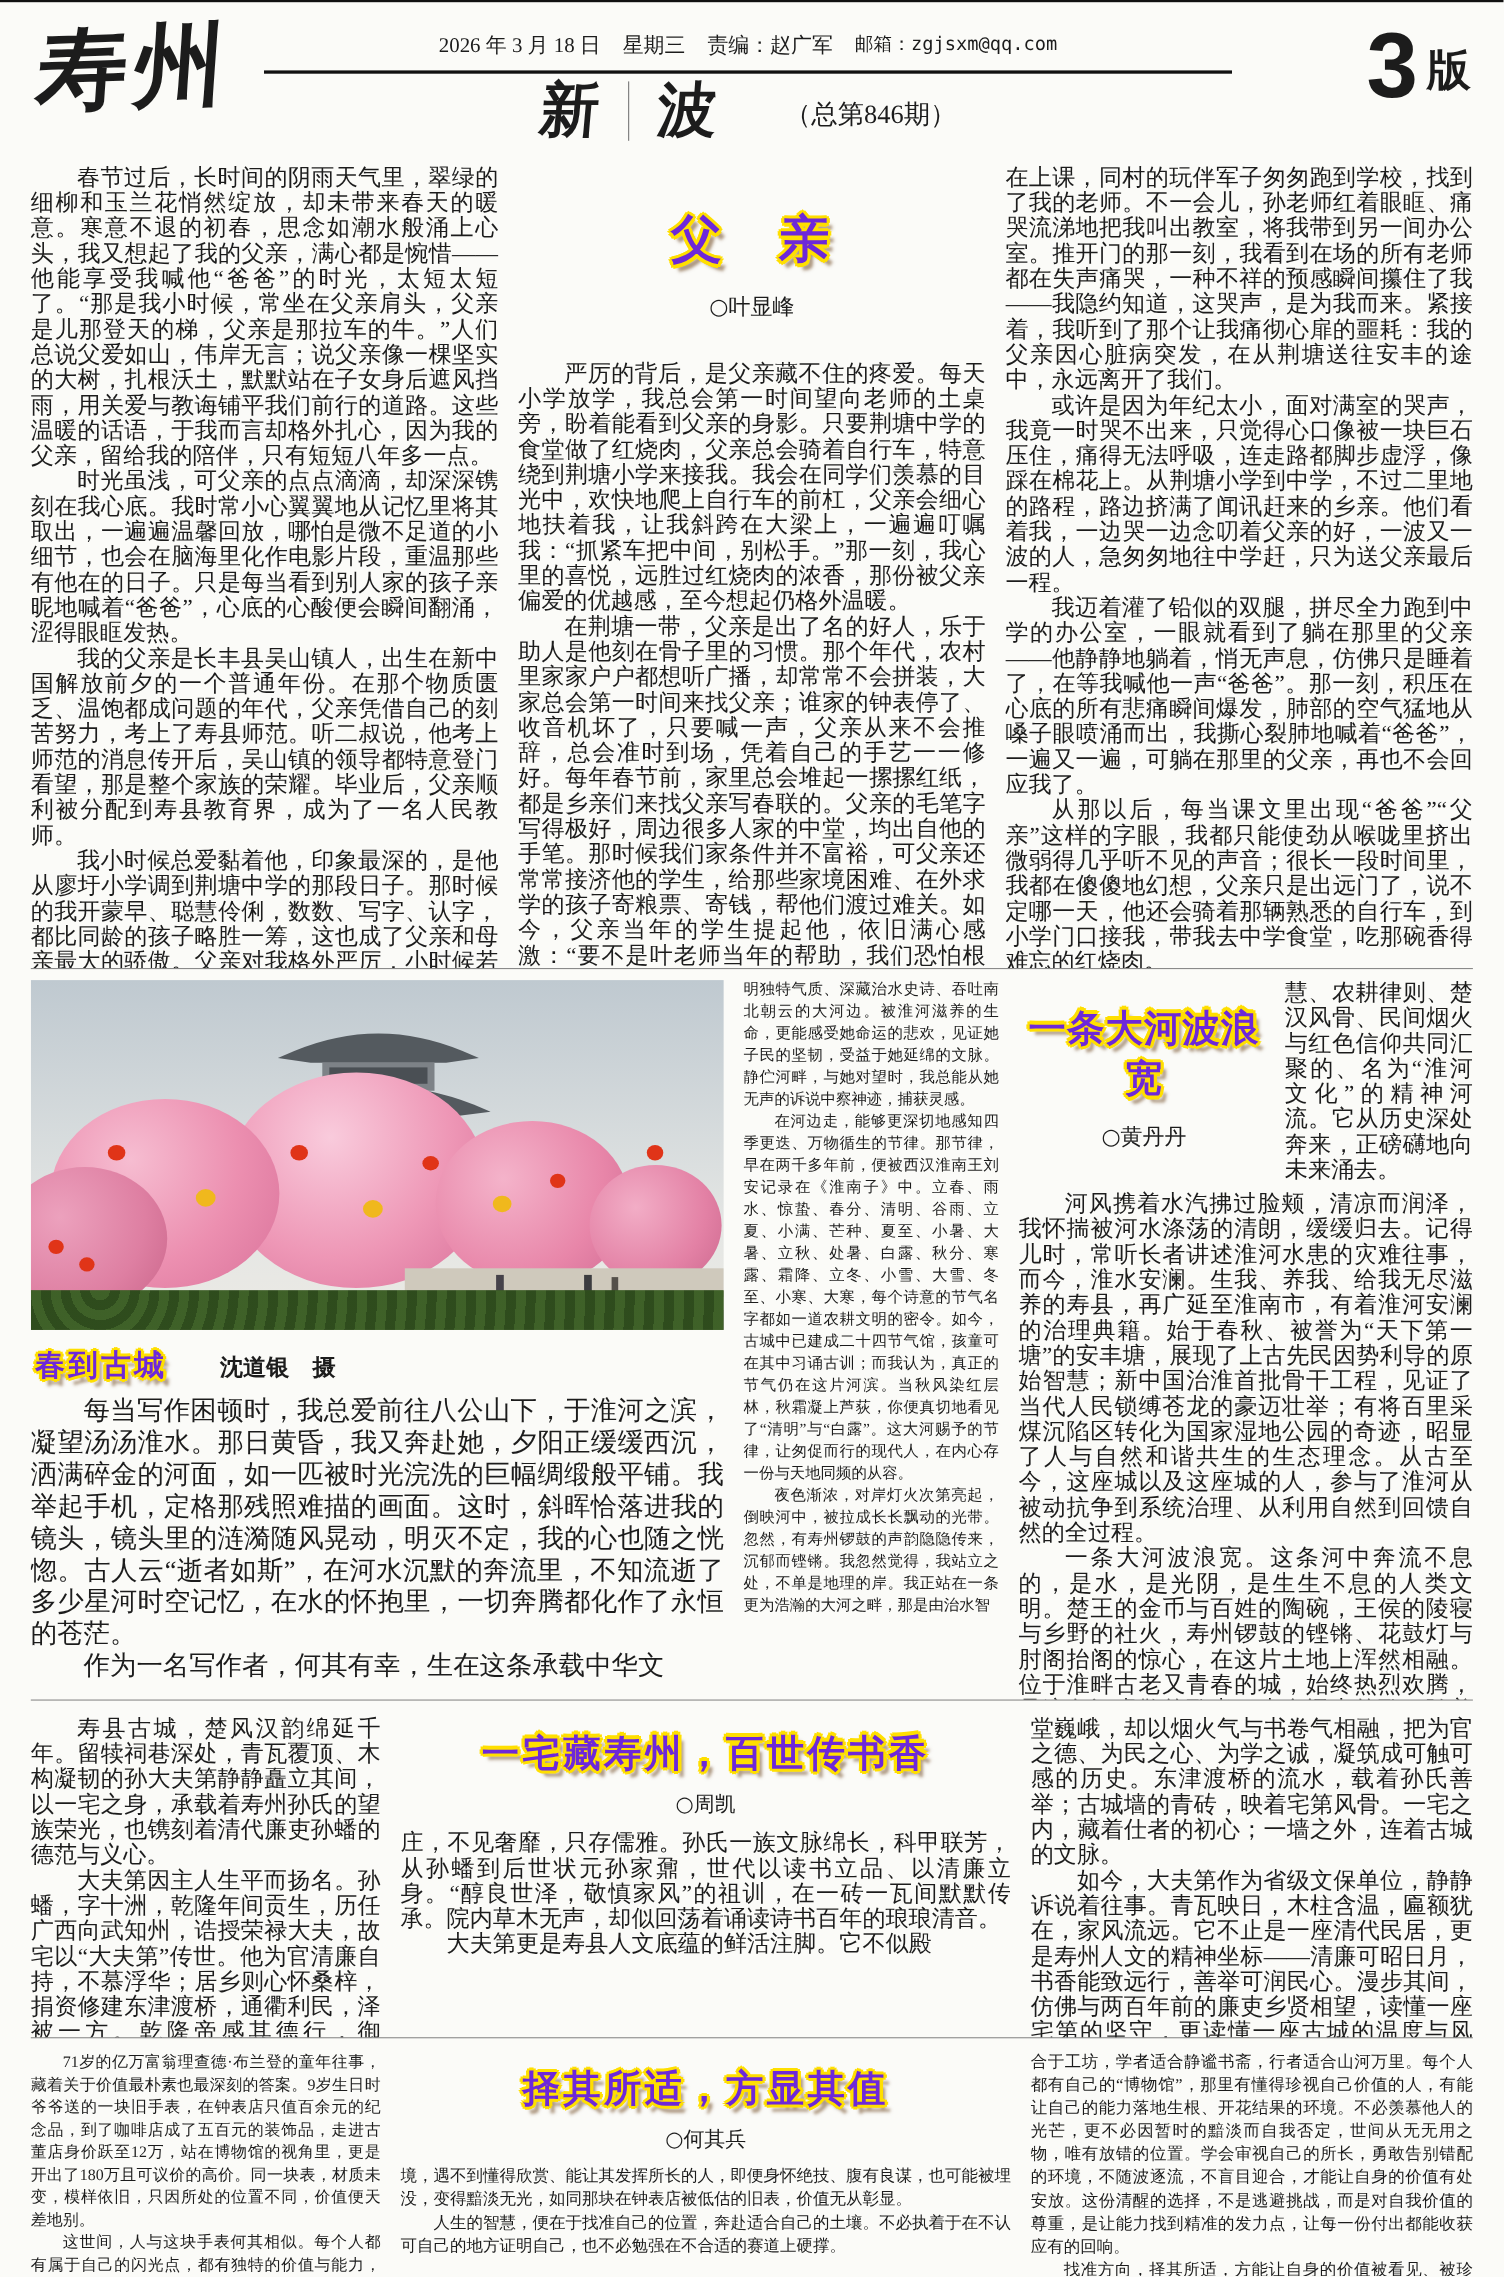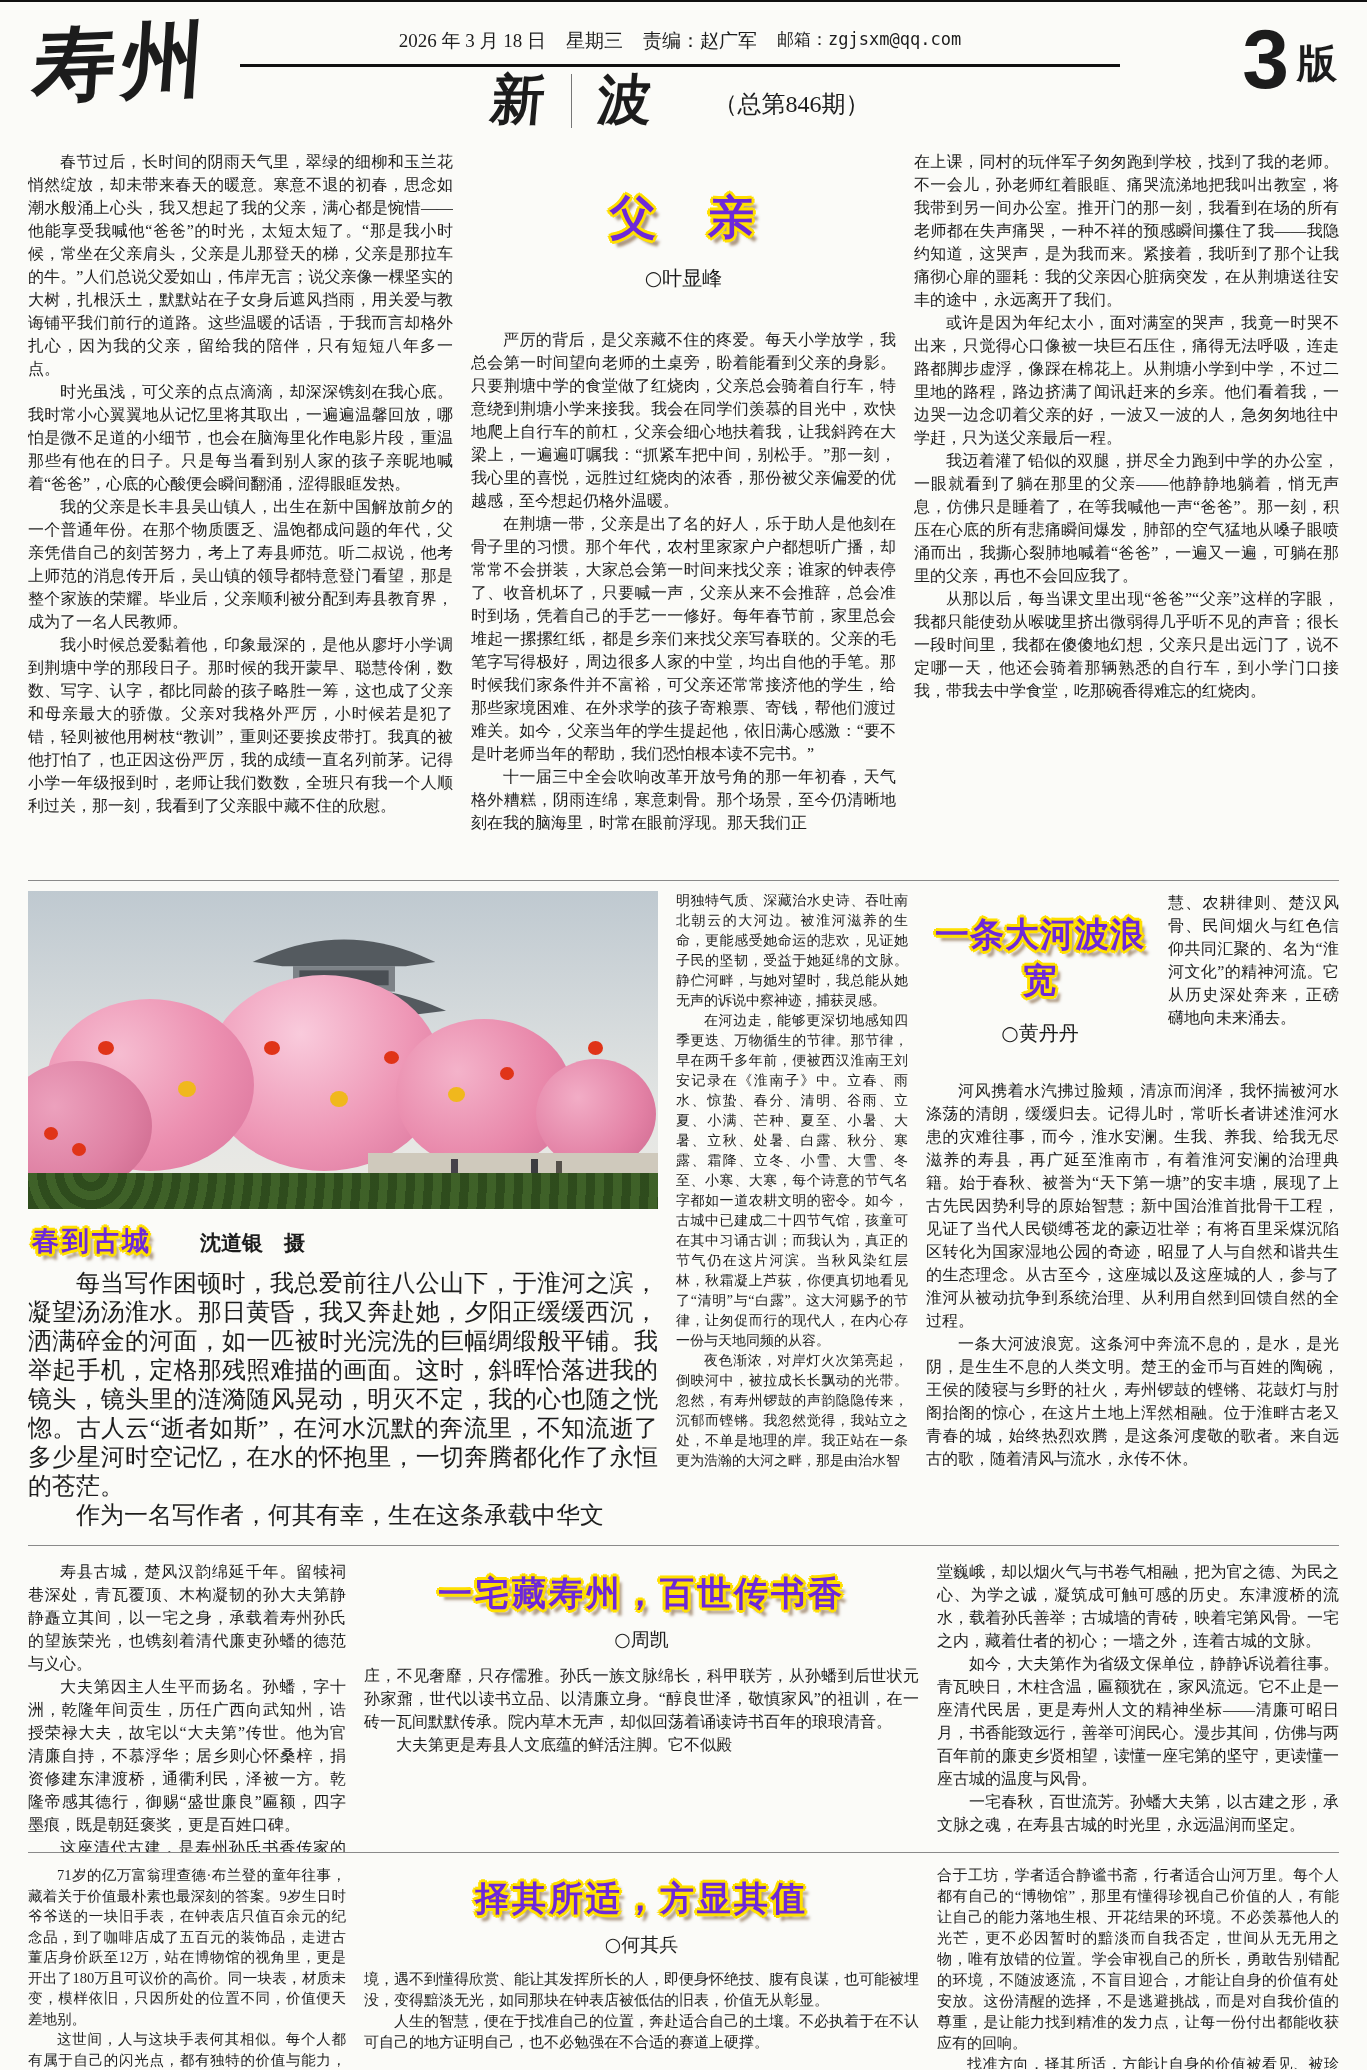--- a/index.html
+++ b/index.html
@@ -29,21 +29,21 @@
   
   .headline{
     font-family:"Liberation Sans","DejaVu Sans",sans-serif;font-weight:900;color:#6d28d9;margin:0;
     text-shadow:-2px -2px 0 #ffdf00,2px -2px 0 #ffdf00,-2px 2px 0 #ffdf00,2px 2px 0 #ffdf00,
       -3px 0 0 #ffdf00,3px 0 0 #ffdf00,0 3px 0 #ffdf00,0 -3px 0 #ffdf00,5px 6px 3px rgba(90,45,0,.5);
     letter-spacing:3px;
   }
   .byline{font-size:20px;margin-top:16px;font-family:"DejaVu Serif",serif;}
   .title-block{text-align:center;}
   
-  .para{margin:0;text-indent:2em;text-align:justify;font-size:16px;line-height:23px;}
+  .para{margin:0;text-indent:2em;text-align:justify;font-size:21px;line-height:23px;}
   .cont{text-indent:0;}
   .section-rule{border-top:1px solid #8a8a8a;margin:0 28px;}
   .cols{display:flex;gap:18px;padding:0 28px;box-sizing:border-box;}
   
   .s1{height:748px;padding-top:18px;overflow:hidden;}
   .s1 .col{width:425px;overflow:hidden;}
   .tb-father{height:178px;display:flex;flex-direction:column;justify-content:center;}
   .tb-father .headline{font-size:46px;}
   
   .s2{height:664px;padding-top:10px;overflow:hidden;}

